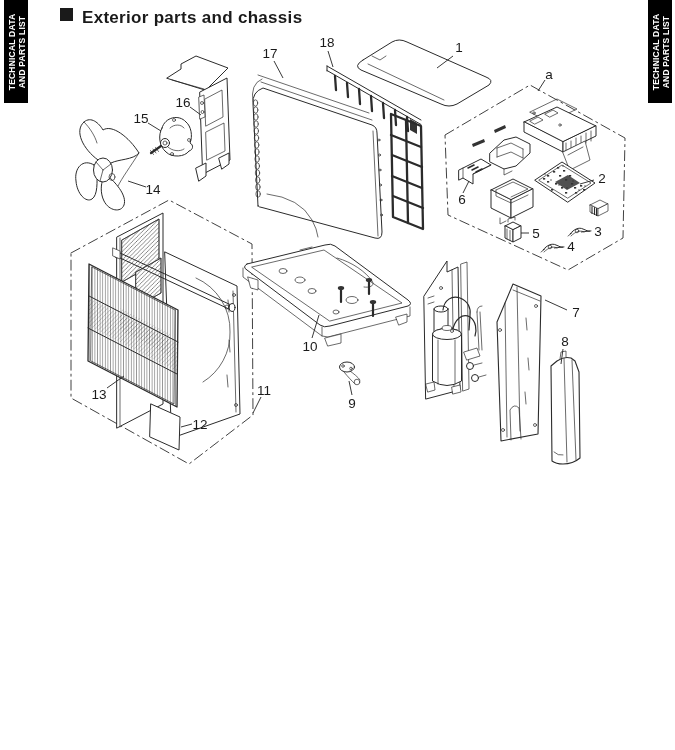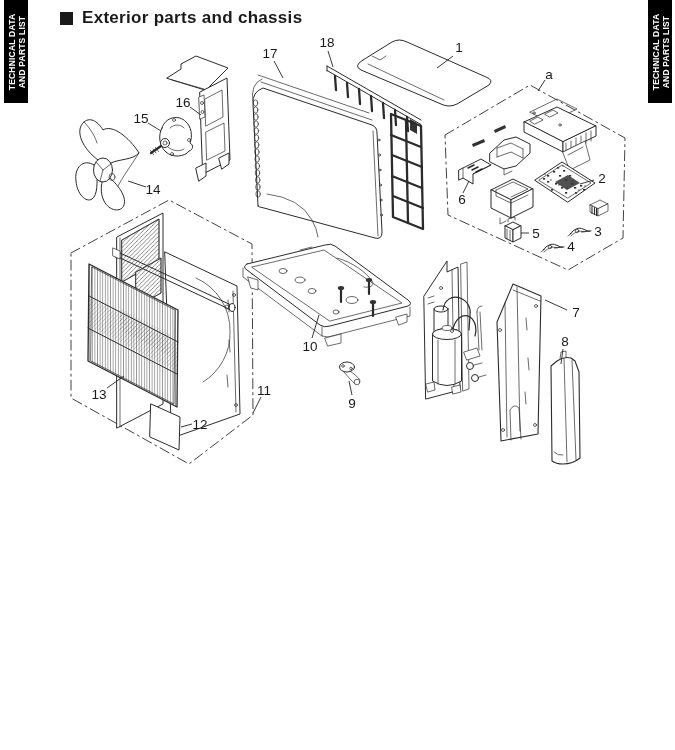--- a/index.html
+++ b/index.html
@@ -5,21 +5,21 @@
   html,body{margin:0;padding:0;}
   body{width:675px;height:750px;position:relative;background:#fff;
        font-family:"Liberation Sans",sans-serif;overflow:hidden;}
   .tab{position:absolute;top:0;width:24px;height:103px;background:#000;}
   .tab-inner{position:absolute;width:103px;height:24px;left:-39.5px;top:39.5px;
        transform:rotate(-90deg);display:flex;flex-direction:column;justify-content:center;
        text-align:center;color:#fff;font-size:8.5px;font-weight:bold;line-height:10.5px;
        letter-spacing:.2px;white-space:nowrap;}
   #tab-left{left:4px;}
   #tab-right{left:648px;}
-  .title-row{position:absolute;left:60px;top:8px;display:flex;align-items:center;}
+  .title-row{position:absolute;left:60px;top:8px;display:flex;align-items:flex-start;}
   .bullet{display:inline-block;width:13px;height:13px;background:#1a1a1a;margin-right:9px;
        font-size:0;line-height:0;color:transparent;overflow:hidden;}
   .page-title{font-size:17px;font-weight:bold;color:#1a1a1a;letter-spacing:.3px;}
   svg{position:absolute;left:0;top:0;}
   .art{fill:none;stroke:#2b2b2b;stroke-width:1;stroke-linejoin:round;stroke-linecap:round;}
   .wf{fill:#ffffff;}
   .dk{fill:#333;stroke:none;}
   .thin{stroke-width:.7;}
   .thick{stroke-width:2.3;}
   .dash{stroke-dasharray:10 4 2 4;stroke-width:.9;}

